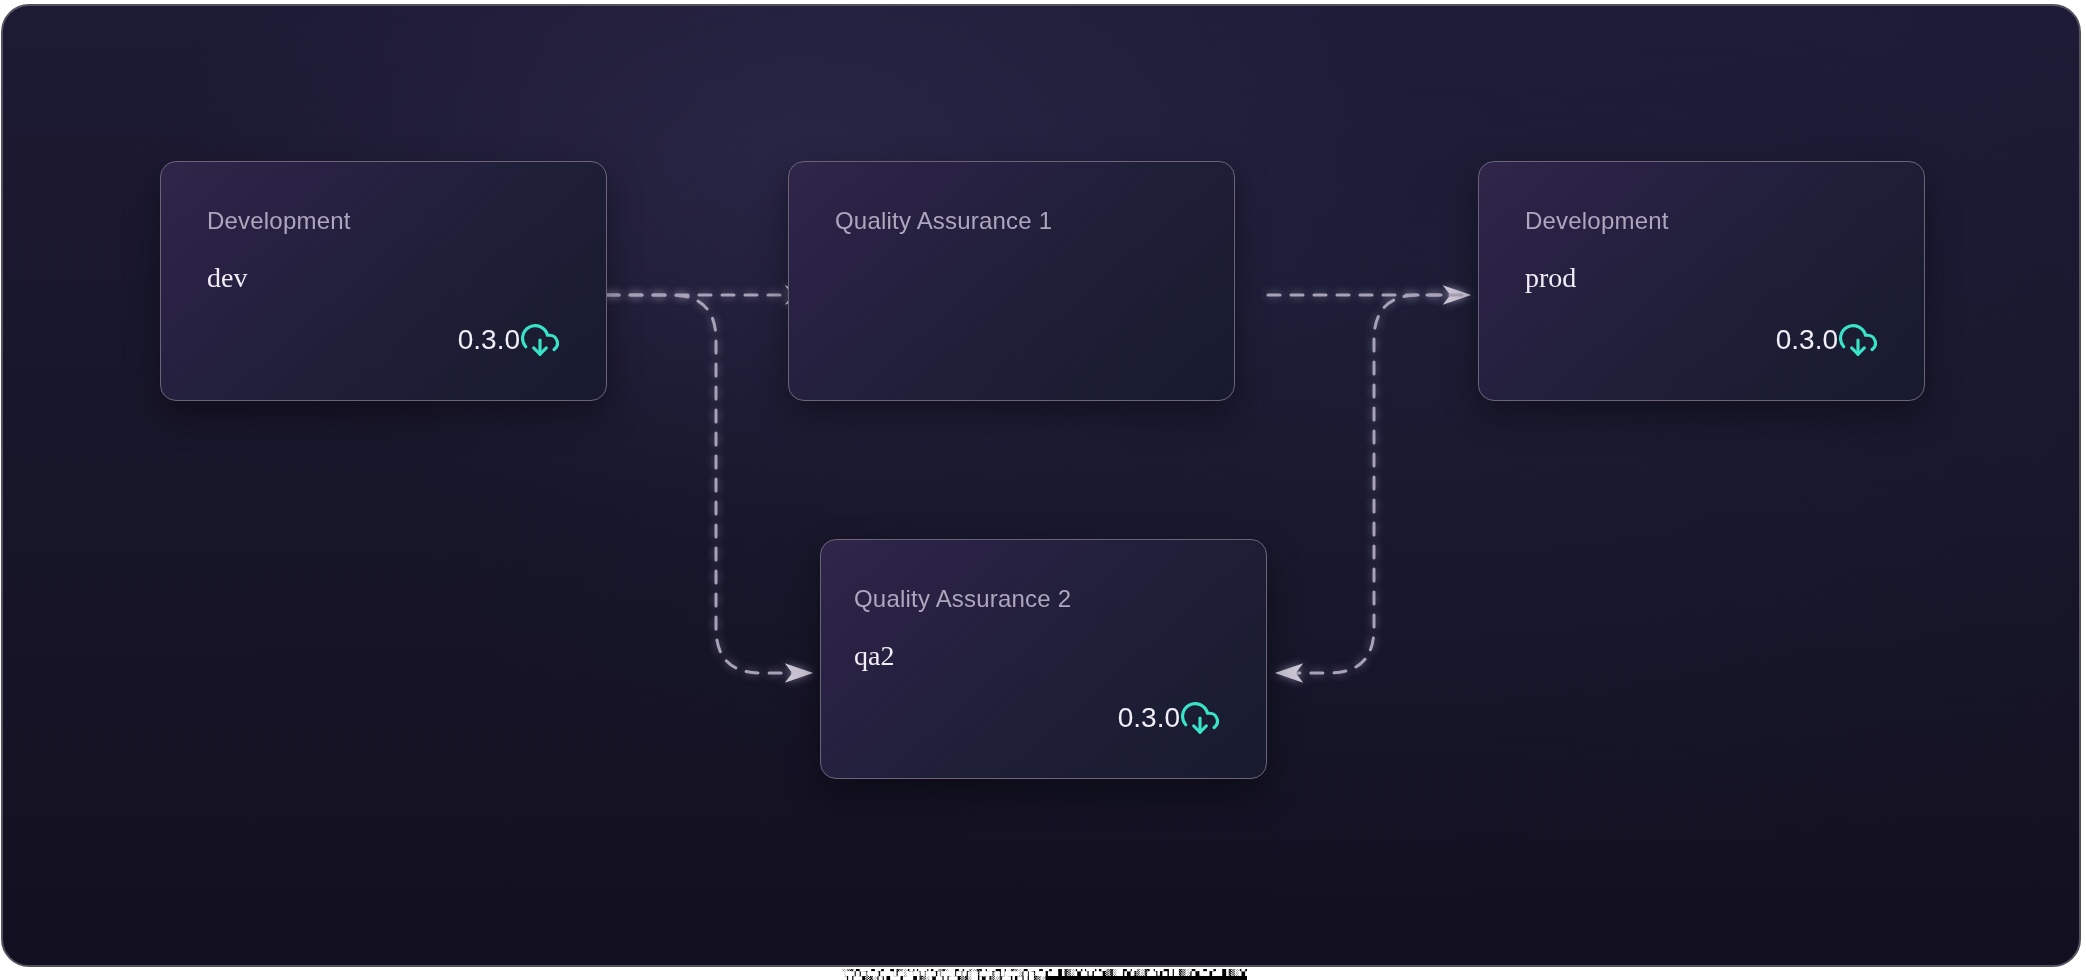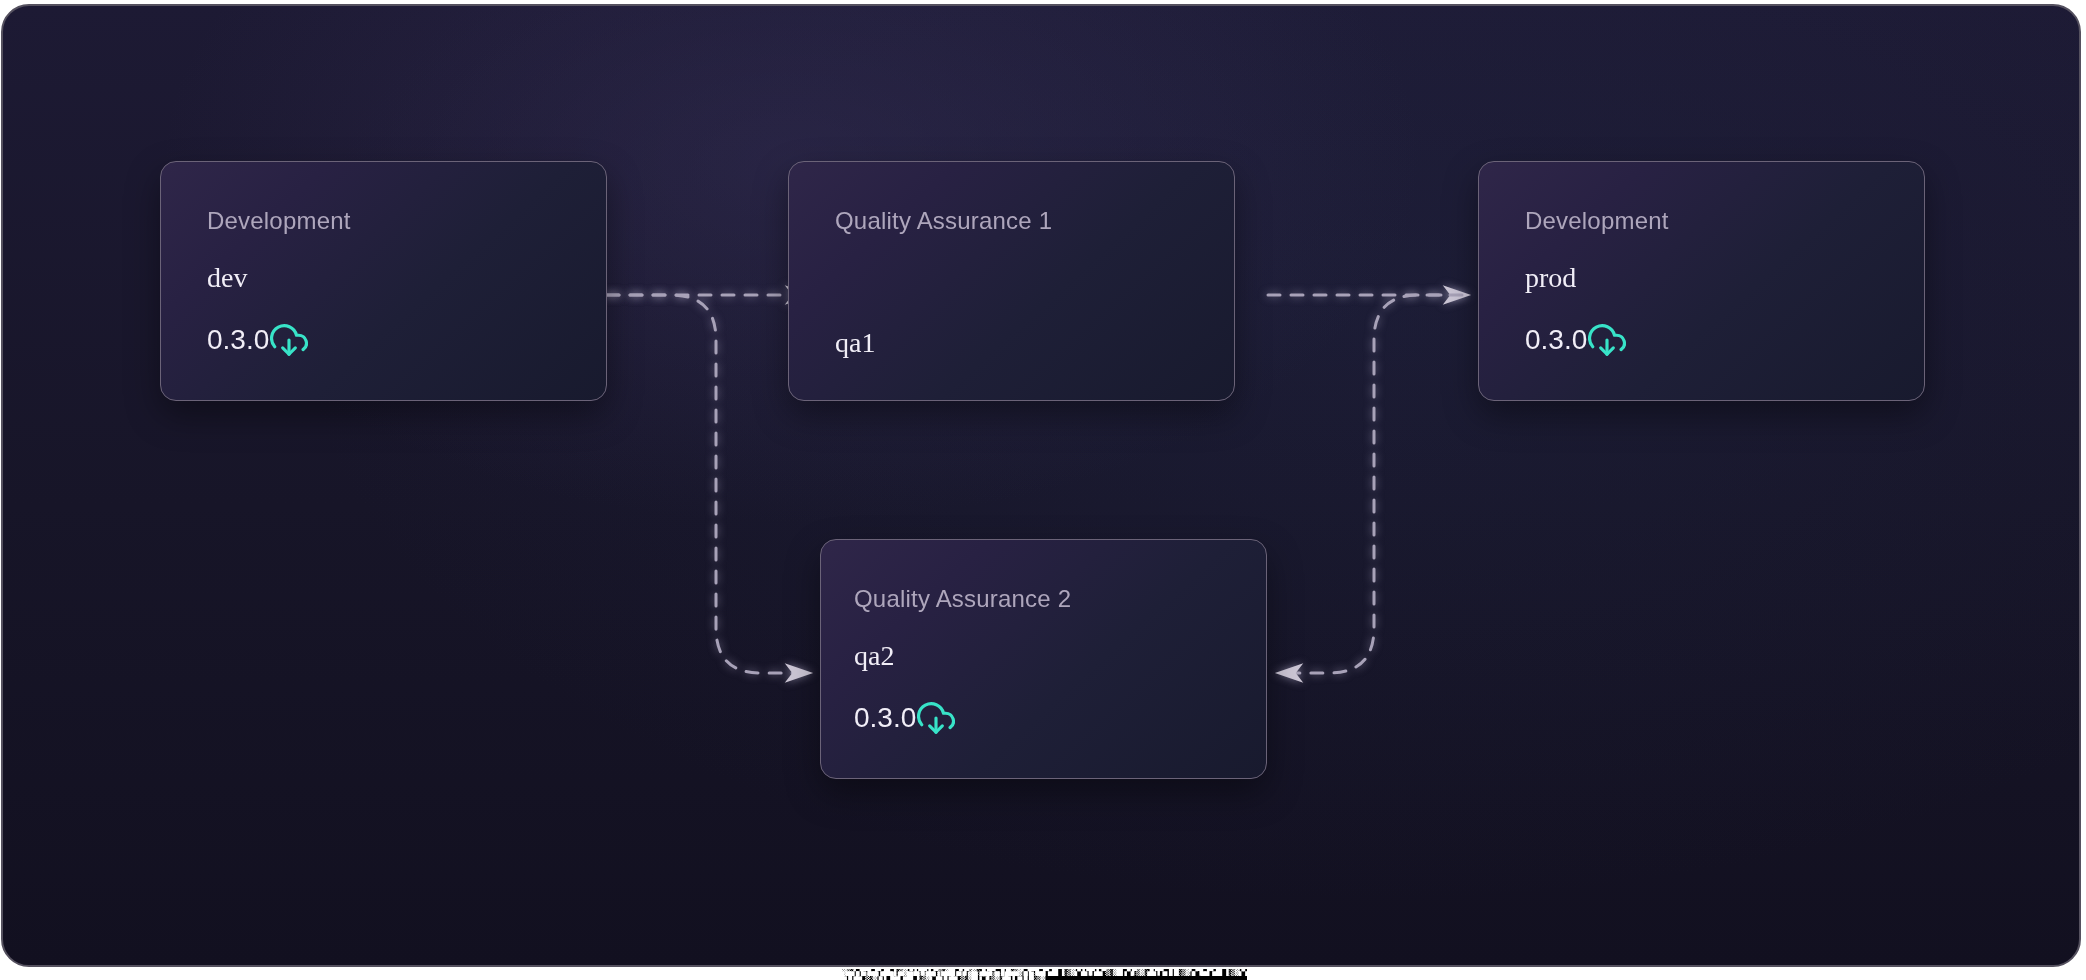--- a/index.html
+++ b/index.html
@@ -70,21 +70,21 @@
   }
   .stage-name {
     font-size: 28px;
     line-height: 34px;
     color: #f1eef7;
     font-family: Liberation Serif, serif;
   }
   .stage-bottom-row {
     display: flex;
     align-items: center;
-    justify-content: flex-start;
+    justify-content: flex-end;
   }
   .stage-version {
     font-size: 28px;
     line-height: 34px;
     color: #f1eef7;
   }
   .cloud-btn {
     width: 40px; height: 40px;
     display: flex; align-items: center; justify-content: center;
     color: #38e3c8;
@@ -137,21 +137,20 @@
         <polyline points="8 17 12 21 16 17"></polyline>
         <line x1="12" y1="12" x2="12" y2="21"></line>
         <path d="M20.88 18.09A5 5 0 0 0 18 9h-1.26A8 8 0 1 0 3 16.29"></path>
       </svg>
     </button>
   </div>
 </div>
 
 <div class="stage pos-qa1">
   <div class="stage-title">Quality Assurance 1</div>
-  <div class="stage-name">qa1</div>
 </div>
 
 <div class="stage pos-qa2">
   <div class="stage-title">Quality Assurance 2</div>
   <div class="stage-name">qa2</div>
   <div class="stage-bottom-row">
     <div class="stage-version">0.3.0</div>
     <button class="cloud-btn">
       <svg viewBox="0 0 24 24" fill="none" stroke="currentColor" stroke-width="2" stroke-linecap="round" stroke-linejoin="round">
         <polyline points="8 17 12 21 16 17"></polyline>

